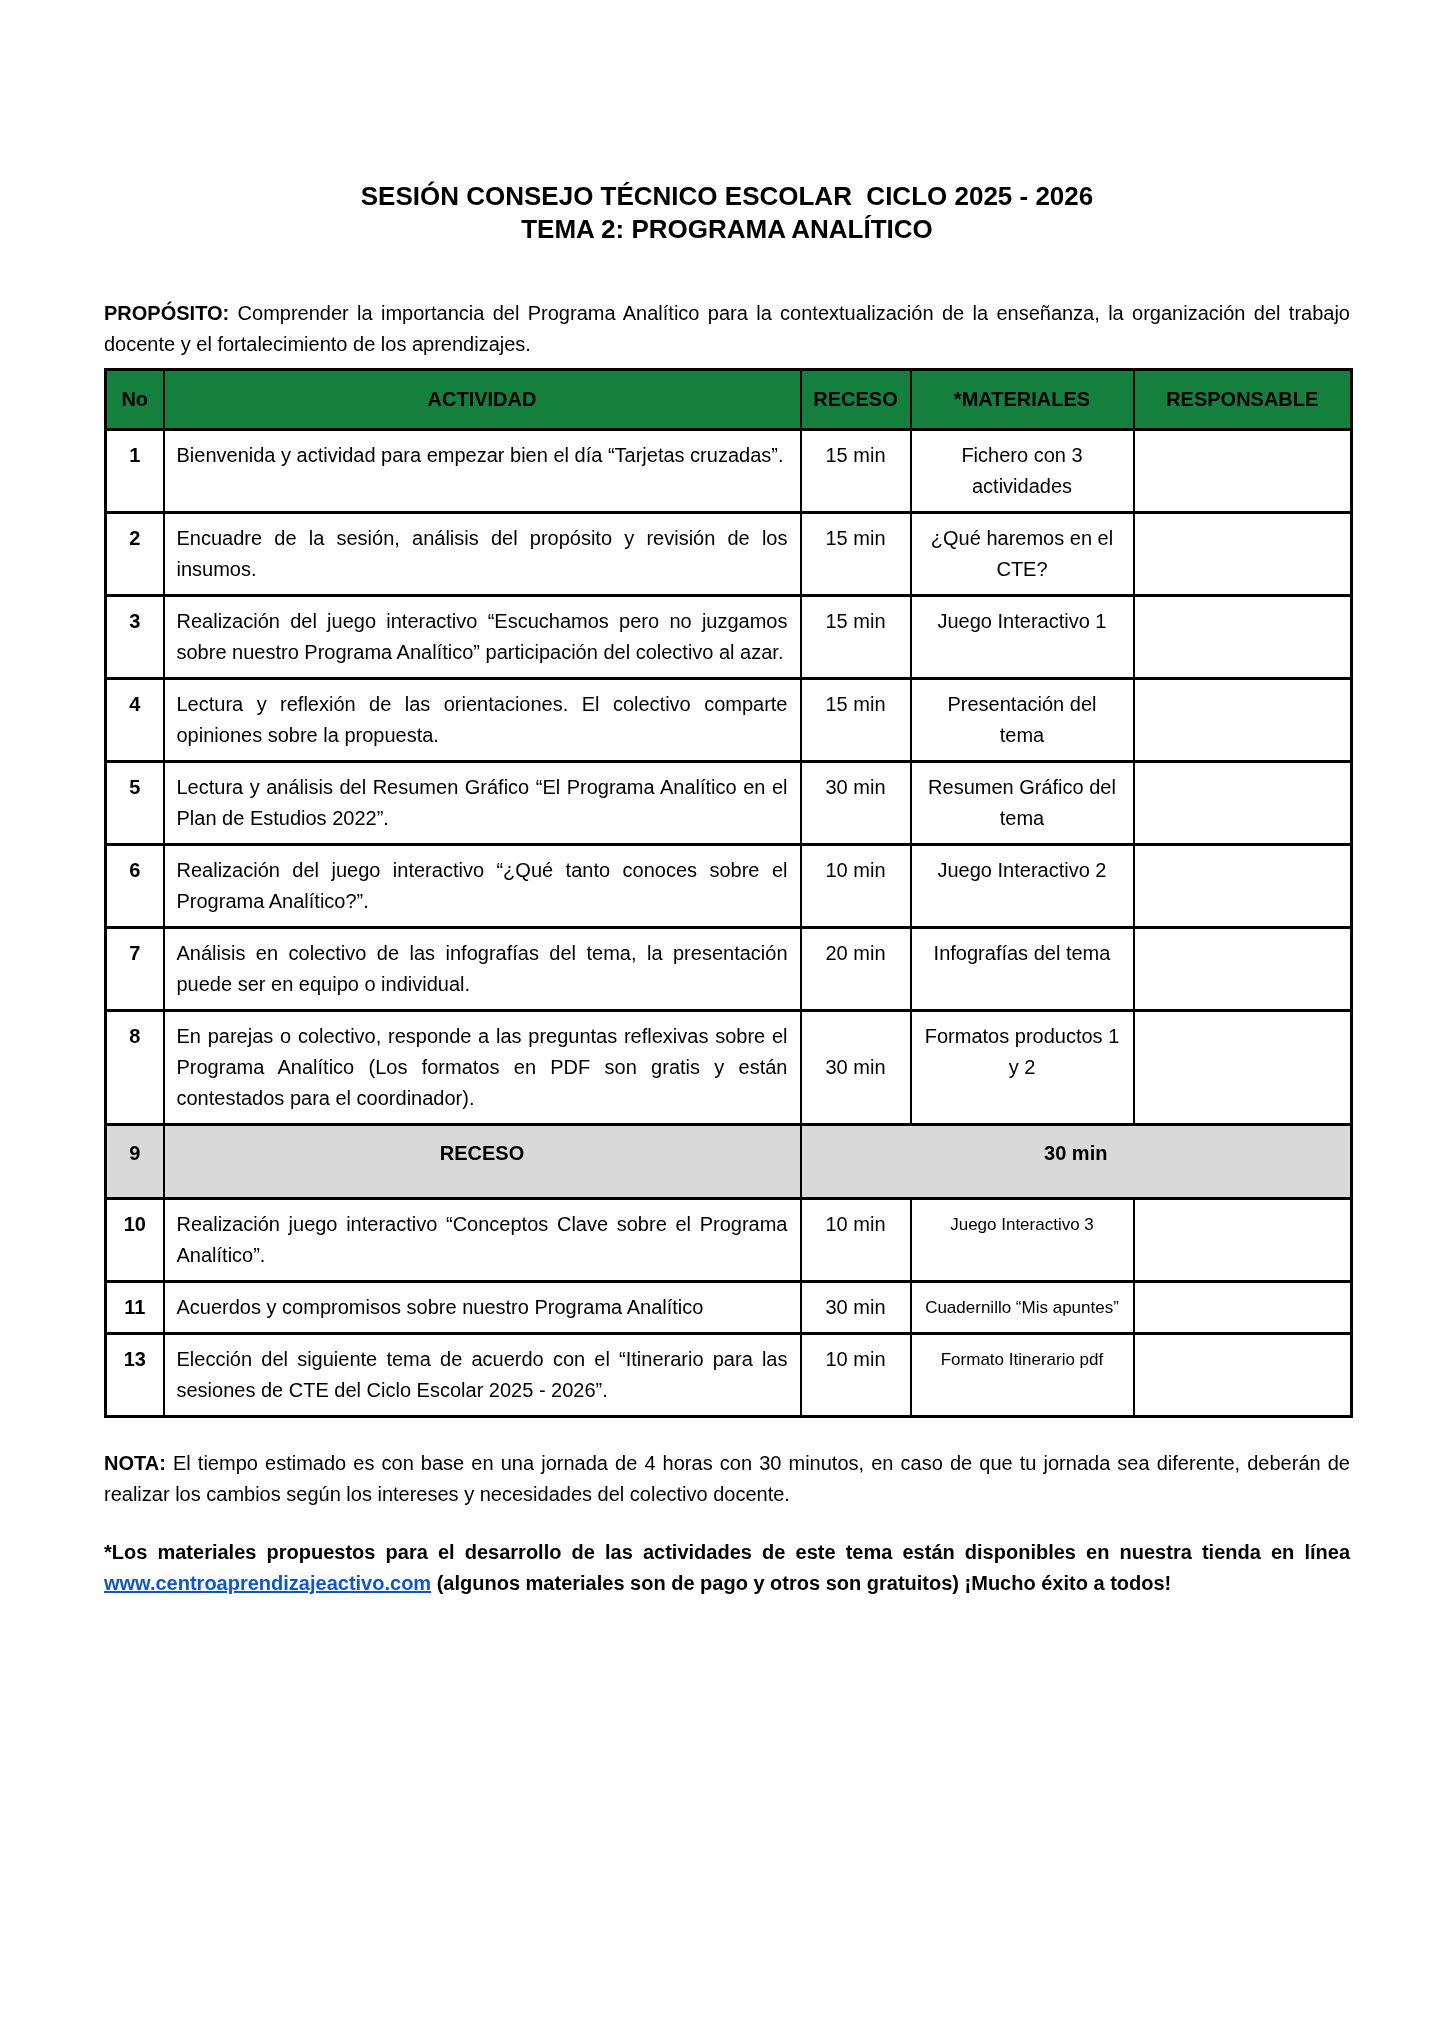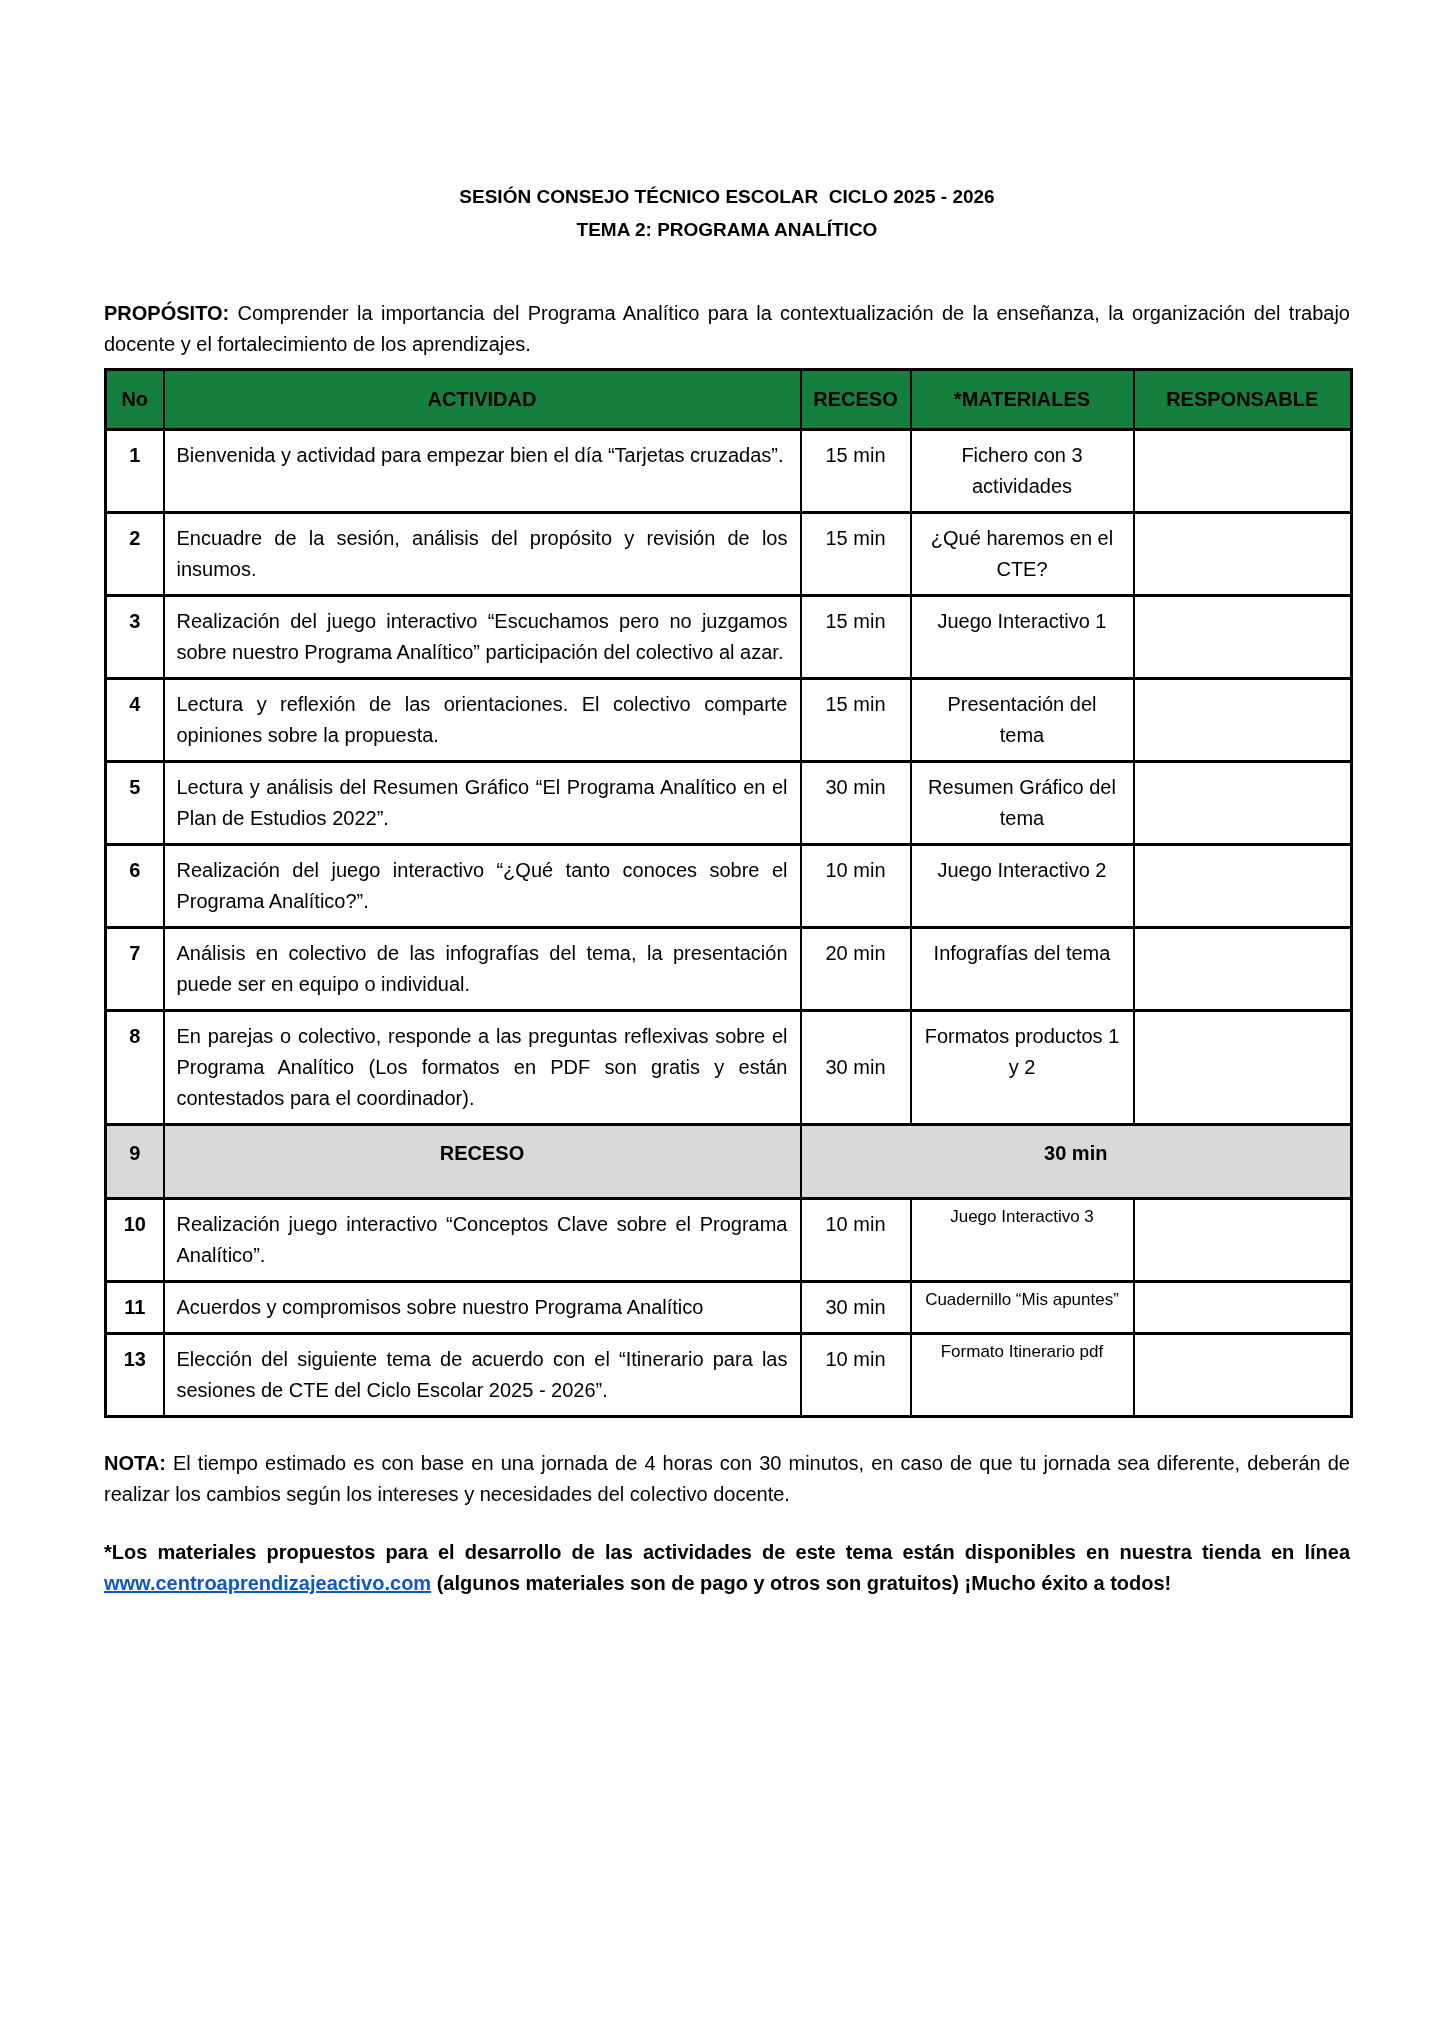--- a/index.html
+++ b/index.html
@@ -9,21 +9,21 @@
     width: 1445px;
     height: 2043px;
     background: #ffffff;
     box-sizing: border-box;
     padding: 180px 95px 0 104px;
     overflow: hidden;
   }
   .title-line {
     text-align: center;
     font-weight: bold;
-    font-size: 19px;
+    font-size: 26px;
     line-height: 33px;
     white-space: pre-wrap;
   }
   .para {
     font-size: 20px;
     line-height: 31px;
     text-align: justify;
     margin: 0;
   }
   .proposito { margin-top: 52px; }
@@ -59,21 +59,21 @@
   td.col-no { font-weight: bold; text-align: center; padding-left: 2px; padding-right: 2px; }
   td.col-actividad { text-align: justify; padding: 9px 14px; }
   td.col-tiempo { text-align: center; white-space: nowrap; padding-left: 4px; padding-right: 4px; }
   td.col-materiales { text-align: center; }
   td.col-responsable { }
   td.col-merged { text-align: center; font-weight: bold; }
 
   
   tbody tr:nth-child(8) td.col-tiempo { vertical-align: middle; }
   
-  tbody tr:nth-child(n+10) td.col-materiales { font-size: 17px; line-height: 26px; padding-top: 4px; border-radius: 17px; }
+  tbody tr:nth-child(n+10) td.col-materiales { font-size: 17px; line-height: 26px; padding-top: 12px; border-radius: 17px; }
   
   tr.receso td { background: #d9d9d9; font-weight: bold; text-align: center; height: 74px; padding-top: 12px; }
   
   tbody tr:last-child td { height: 62px; }
 
   .nota { margin-top: 30px; }
   .footer-note { margin-top: 27px; font-weight: bold; }
   a.store-link { color: #1155cc; text-decoration: underline; cursor: pointer; }
 </style>
 </head>

